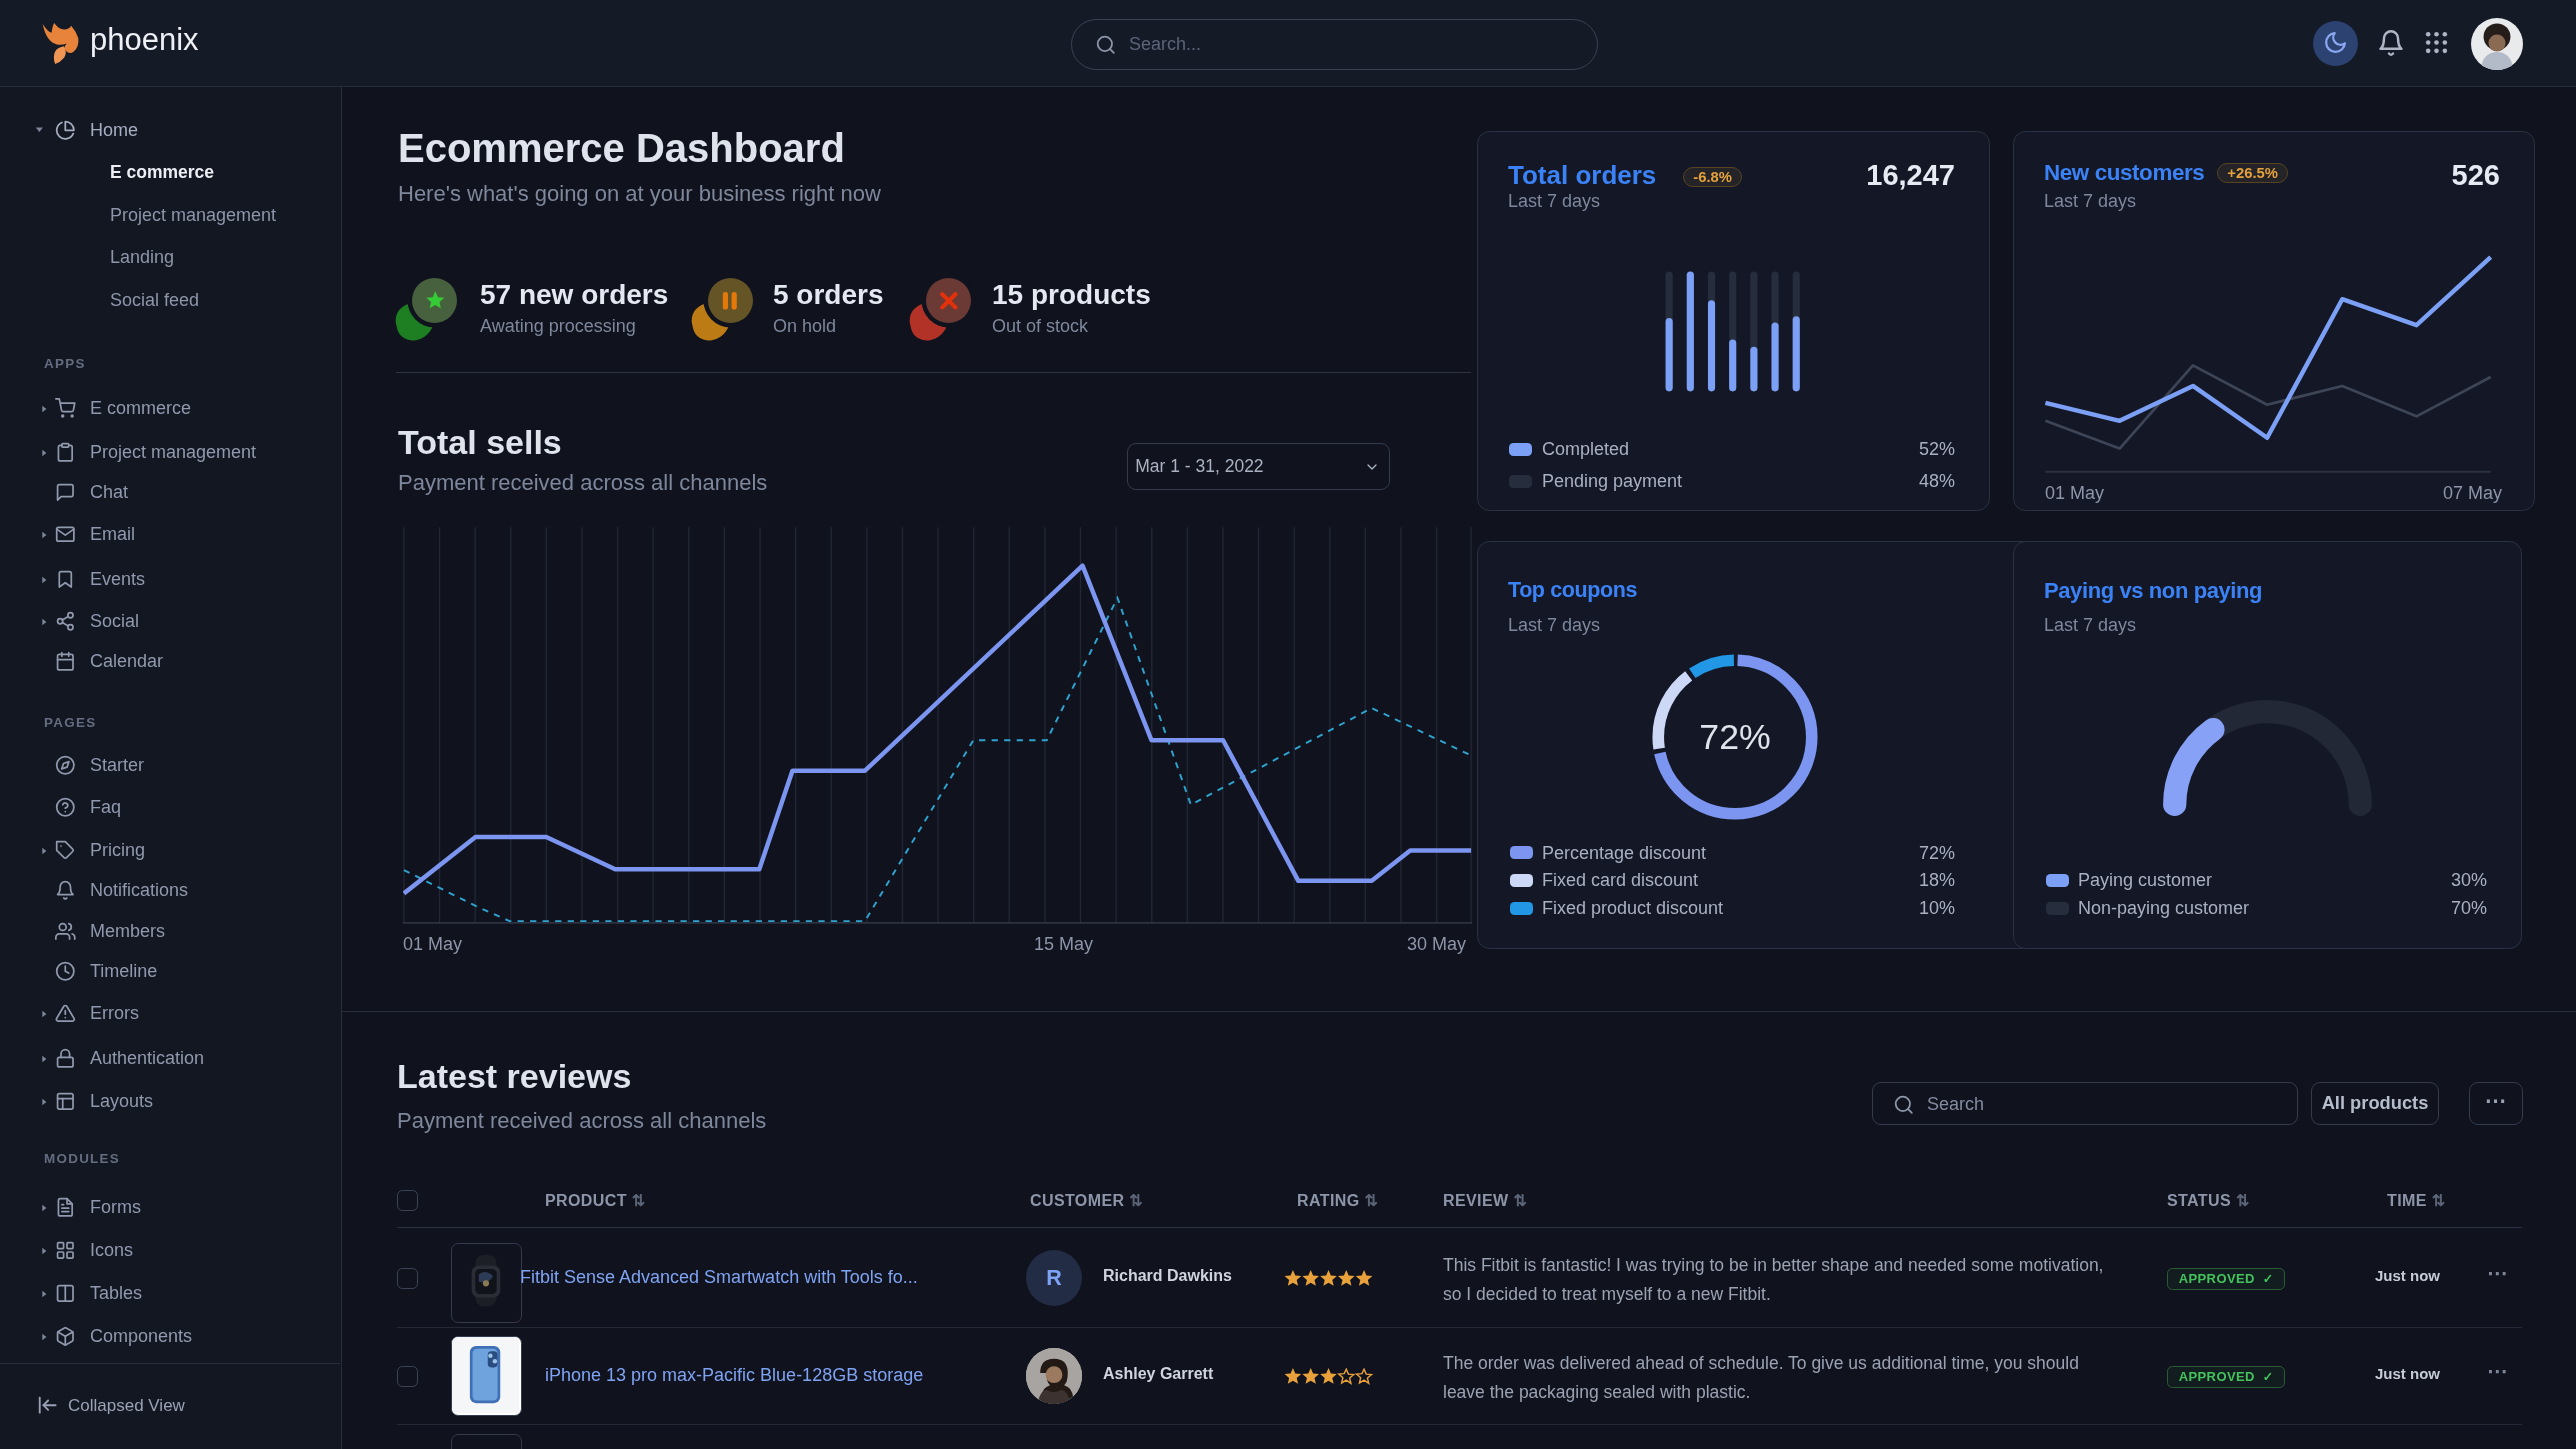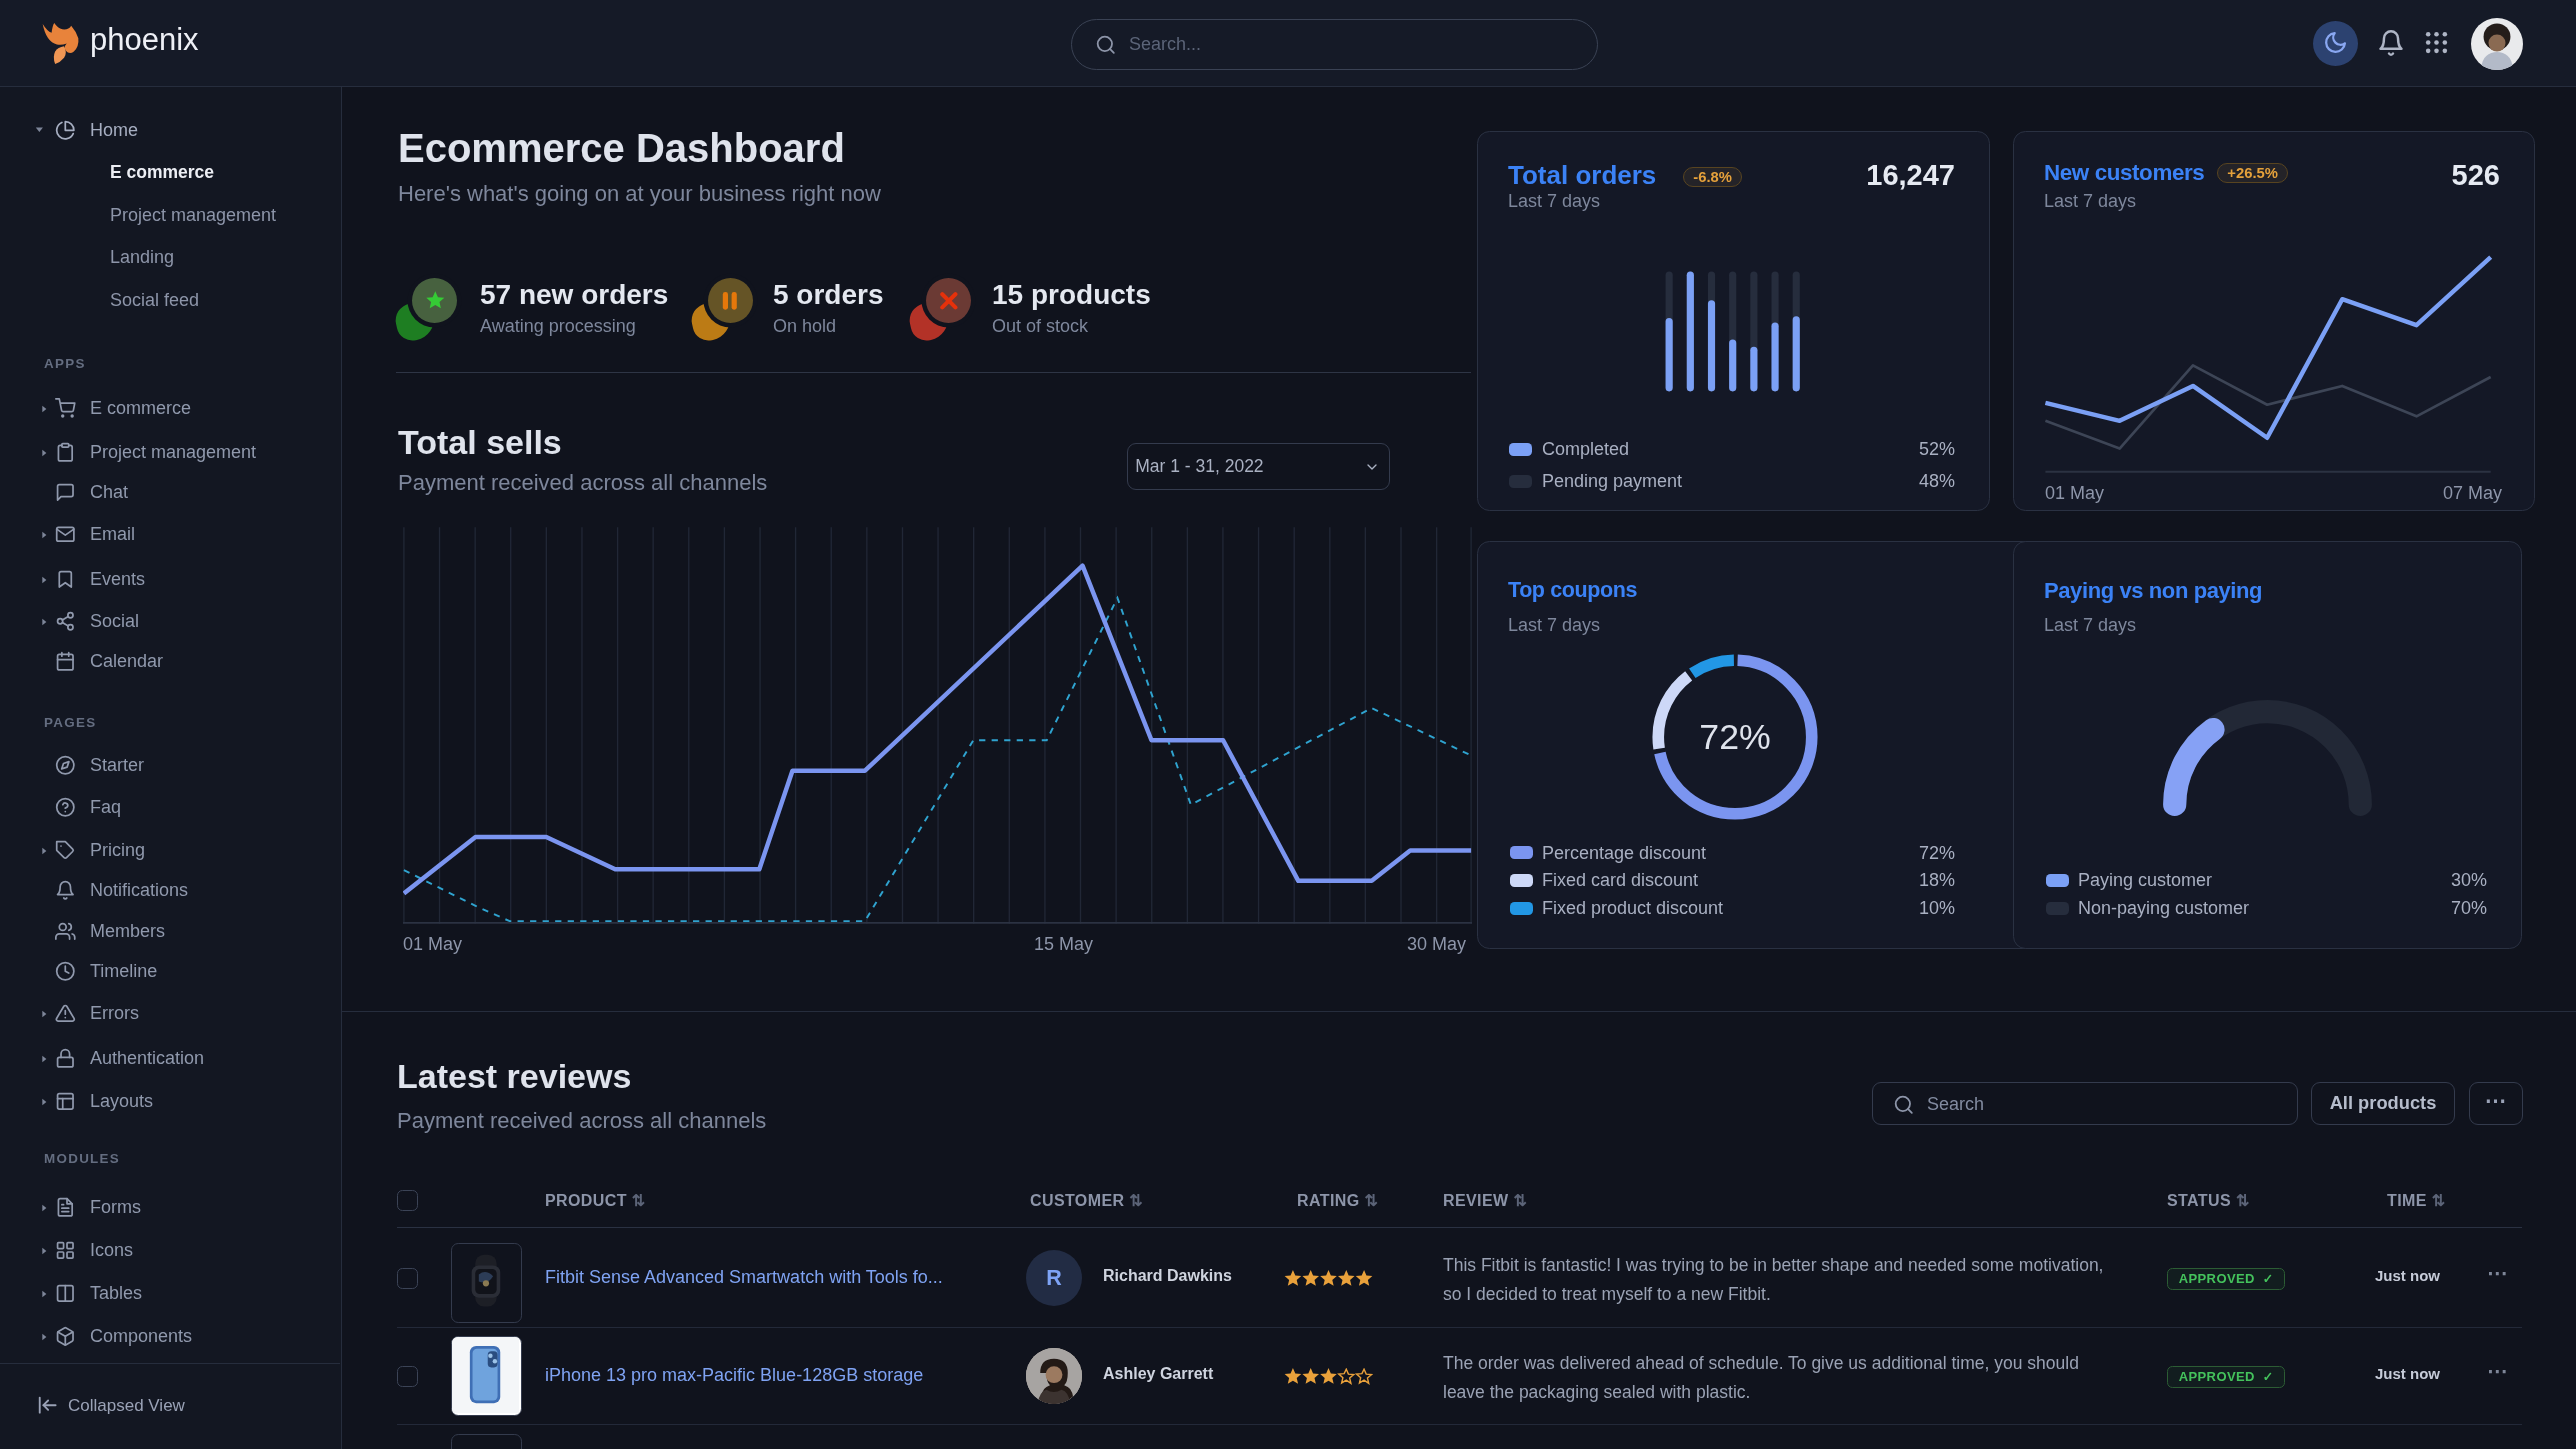--- a/index.html
+++ b/index.html
@@ -488,21 +488,21 @@
   <div class="abs" style="left:397px;top:1057px;font-size:34px;font-weight:bold;color:#dfe3ec">Latest reviews</div>
   <div class="abs" style="left:397px;top:1108px;font-size:22px;color:#7e879c">Payment received across all channels</div>
 
   <div class="abs" style="left:1872px;top:1082px;width:426px;height:43px;border:1.8px solid #343b4d;border-radius:9px">
     <svg class="ico abs" style="left:19.7px;top:10.7px;color:#8d95a9" width="21.5" height="21.5" viewBox="0 0 24 24">
         <circle cx="11" cy="11" r="8"></circle>
         <line x1="21" y1="21" x2="16.65" y2="16.65"></line>
       </svg>
     <div class="abs" style="left:54px;top:10.7px;font-size:18px;color:#828ba0">Search</div>
   </div>
-  <div class="abs" style="left:2311px;top:1082px;width:144px;height:43px;border:1.8px solid #343b4d;border-radius:9px;text-align:center;line-height:39px;font-size:18.3px;font-weight:bold;color:#b6bdcc">All products</div>
+  <div class="abs" style="left:2311px;top:1082px;width:128px;height:43px;border:1.8px solid #343b4d;border-radius:9px;text-align:center;line-height:39px;font-size:18.3px;font-weight:bold;color:#b6bdcc">All products</div>
   <div class="abs" style="left:2469px;top:1082px;width:54px;height:43px;border:1.8px solid #343b4d;border-radius:9px;text-align:center;line-height:36px;font-size:21.5px;font-weight:bold;color:#9aa2b6;letter-spacing:0.9px">⋯</div>
 
   <div class="chk" style="left:397px;top:1190px"></div>
   <div class="abs hdr" style="left:545px;top:1191px">PRODUCT <span style="color:#5c6478">⇅</span></div>
   <div class="abs hdr" style="left:1030px;top:1191px">CUSTOMER <span style="color:#5c6478">⇅</span></div>
   <div class="abs hdr" style="left:1297px;top:1191px">RATING <span style="color:#5c6478">⇅</span></div>
   <div class="abs hdr" style="left:1443px;top:1191px">REVIEW <span style="color:#5c6478">⇅</span></div>
   <div class="abs hdr" style="left:2167px;top:1191px">STATUS <span style="color:#5c6478">⇅</span></div>
   <div class="abs hdr" style="left:2387px;top:1191px">TIME <span style="color:#5c6478">⇅</span></div>
   <div class="abs" style="left:397px;top:1227px;width:2125px;border-top:1.8px solid #2a3142"></div>
@@ -510,21 +510,21 @@
   <div class="chk" style="left:397px;top:1268px"></div>
   <div class="abs" style="left:451px;top:1243px;width:71px;height:80px;border:1.8px solid #343b4d;border-radius:7.2px;background:#10131d;overflow:hidden">
     <svg width="67" height="76" viewBox="0 0 75 85">
       <rect x="26" y="12" width="24" height="58" rx="10" fill="#1d1f26"></rect>
       <rect x="22" y="24" width="32" height="36" rx="8" fill="#2a2d36"></rect>
       <rect x="26" y="28" width="24" height="28" rx="5" fill="#11131a"></rect>
       <path d="M30 34 q8 -6 16 2 q-6 10 -16 6 z" fill="#2c3c56"></path>
       <circle cx="38" cy="44" r="3.5" fill="#8a7a52"></circle>
     </svg>
   </div>
-  <div class="abs" style="left:545px;top:1267px;font-size:18px;color:#7fa3f3;font-weight:500">Fitbit Sense Advanced Smartwatch with Tools fo...</div>
+  <div class="abs" style="left:520px;top:1267px;font-size:18px;color:#7fa3f3;font-weight:500">Fitbit Sense Advanced Smartwatch with Tools fo...</div>
   <div class="abs" style="left:1026px;top:1250px;width:56px;height:56px;border-radius:50%;background:#222c44;text-align:center;line-height:56px;font-size:21.5px;font-weight:bold;color:#7ea3f5">R</div>
   <div class="abs" style="left:1103px;top:1267px;font-size:16px;font-weight:600;color:#cfd4df">Richard Dawkins</div>
   <svg class="abs" style="left:1284px;top:1270px" width="89" height="17.4" viewBox="0 0 112 22" fill="#e9a13b">
     <path d="M11 0l3 6.9 7.5.6-5.7 5 1.7 7.4L11 16l-6.5 3.9 1.7-7.4-5.7-5L8 6.9z"></path>
       <path transform="translate(22.5)" d="M11 0l3 6.9 7.5.6-5.7 5 1.7 7.4L11 16l-6.5 3.9 1.7-7.4-5.7-5L8 6.9z"></path>
       <path transform="translate(45)" d="M11 0l3 6.9 7.5.6-5.7 5 1.7 7.4L11 16l-6.5 3.9 1.7-7.4-5.7-5L8 6.9z"></path>
       <path transform="translate(67.5)" d="M11 0l3 6.9 7.5.6-5.7 5 1.7 7.4L11 16l-6.5 3.9 1.7-7.4-5.7-5L8 6.9z"></path>
       <path transform="translate(90)" d="M11 0l3 6.9 7.5.6-5.7 5 1.7 7.4L11 16l-6.5 3.9 1.7-7.4-5.7-5L8 6.9z"></path>
   </svg>
   <div class="abs" style="left:1443px;top:1251px;font-size:17.5px;color:#9aa2b4;line-height:29px">This Fitbit is fantastic! I was trying to be in better shape and needed some motivation,<br>so I decided to treat myself to a new Fitbit.</div>

